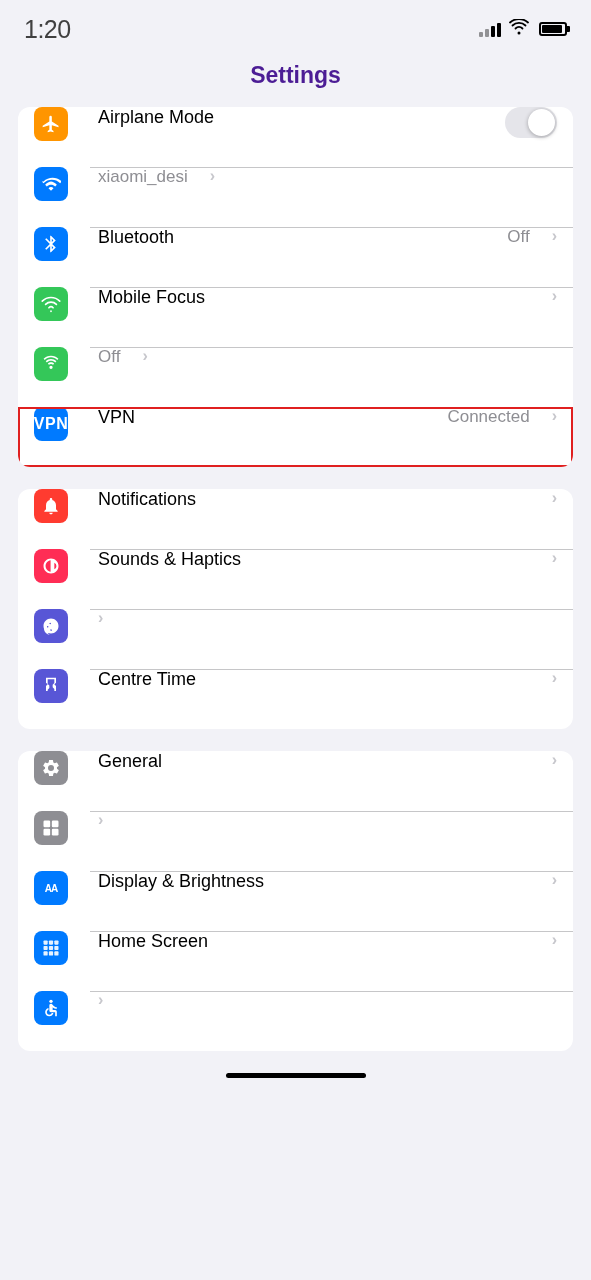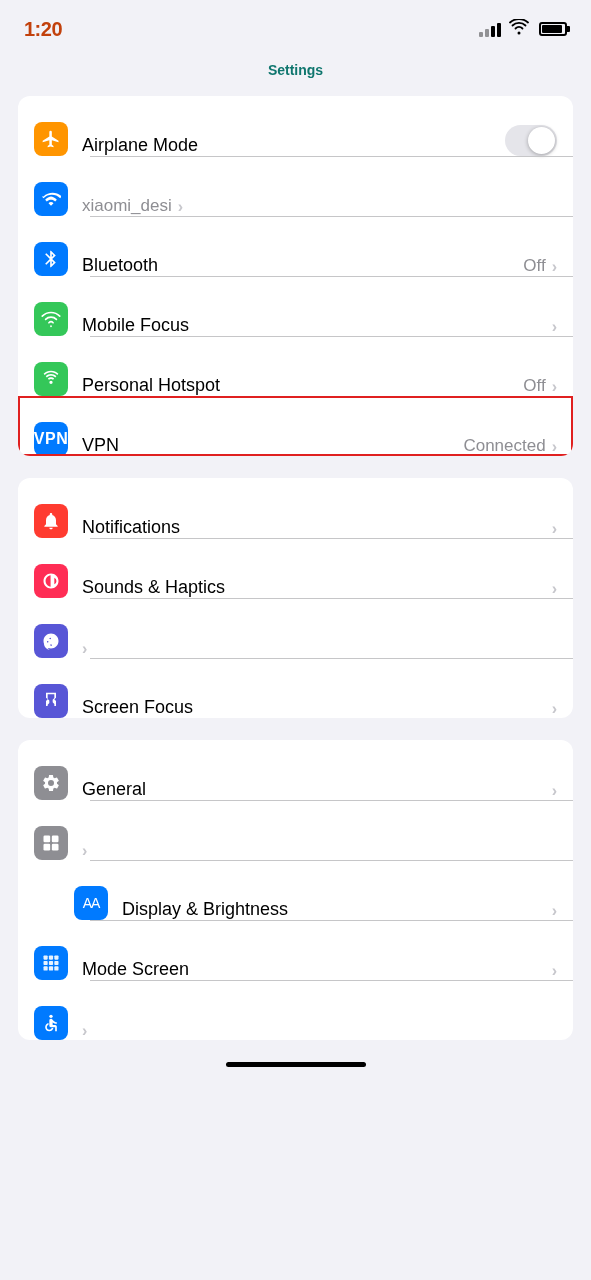--- a/index.html
+++ b/index.html
@@ -15,23 +15,23 @@
 
     
     .status-bar {
       display: flex;
       justify-content: space-between;
       align-items: center;
       padding: 14px 24px 8px 24px;
       height: 52px;
     }
     .status-time {
-      font-size: 20px;
-      font-weight: 700;
-      color: #c2410c;
+      font-size: 25px;
+      font-weight: 400;
+      color: #404040;
       letter-spacing: -0.5px;
     }
     .status-icons {
       display: flex;
       align-items: center;
       gap: 8px;
     }
     .signal-bars {
       display: flex;
       align-items: flex-end;
@@ -68,42 +68,43 @@
       top: 1px;
       bottom: 1px;
       width: 85%;
       background: #000;
       border-radius: 1px;
     }
 
     
     .page-title {
       text-align: center;
-      font-size: 14px;
+      font-size: 23px;
       font-weight: 700;
-      color: #0f766e;
+      color: #4c1d95;
       padding: 10px 0 18px 0;
     }
 
     
     .section-group {
       background: #fff;
       border-radius: 12px;
       margin: 0 18px 22px 18px;
       overflow: hidden;
     }
 
     
     .setting-row {
       display: flex;
-      align-items: flex-end;
+      align-items: flex-start;
       padding: 0 16px;
       height: 60px;
       position: relative;
       cursor: pointer;
+      gap: 16px;
     }
     .setting-row:not(:last-child)::after {
       content: '';
       position: absolute;
       bottom: 0;
       left: 72px;
       right: 0;
       height: 0.5px;
       background: #c6c6c8;
     }
@@ -149,21 +150,20 @@
       font-size: 18px;
       font-weight: 400;
       color: #000;
       flex: 1;
     }
 
     .setting-value {
       font-size: 17px;
       color: #8e8e93;
       margin-right: 6px;
-      margin-top: 28px;
     }
 
     .chevron {
       color: #c7c7cc;
       font-size: 16px;
       font-weight: 600;
     }
 
     
     .toggle-switch {
@@ -275,21 +275,20 @@
     <span class="setting-label">Mobile Focus</span>
     <span class="chevron">›</span>
   </div>
 
   <div class="setting-row">
     <div class="setting-icon bg-green2">
       <svg viewBox="0 0 24 24">
           <path d="M12 2C8.5 2 5.4 3.4 3.1 5.7l1.4 1.4C6.5 5.1 9.1 4 12 4s5.5 1.1 7.5 3.1l1.4-1.4C18.6 3.4 15.5 2 12 2zm0 4c-2.5 0-4.7 1-6.3 2.7l1.4 1.4C8.2 8.8 10 8 12 8s3.8.8 5.1 2.1l1.4-1.4C16.7 7 14.5 6 12 6zm0 4c-1.5 0-2.8.6-3.8 1.6L9.6 13c.7-.7 1.5-1 2.4-1s1.7.3 2.4 1l1.4-1.4C14.8 10.6 13.5 10 12 10zm0 4a2 2 0 1 0 0 4 2 2 0 0 0 0-4z"></path>
         </svg>
     </div>
-    <span class="setting-label">Personal Hotspot</span>
     <span class="setting-value">Off</span>
     <span class="chevron">›</span>
   </div>
 
   <div class="setting-row vpn-row">
     <div class="setting-icon bg-blue2" style="font-size:0;">
       <span class="vpn-label">VPN</span>
     </div>
     <span class="setting-label">VPN</span>
     <span class="setting-value">Connected</span>
@@ -328,21 +327,21 @@
     </div>
     <span class="chevron">›</span>
   </div>
 
   <div class="setting-row">
     <div class="setting-icon bg-purple2">
       <svg viewBox="0 0 24 24">
           <path d="M6 2v6l2 2-2 2v6h12v-6l-2-2 2-2V2H6zm10 14.5V18H8v-1.5l2-2v-3l-2-2V4h8v4.5l-2 2v3l2 2z"></path>
         </svg>
     </div>
-    <span class="setting-label">Screen Focus</span>
+    <span class="setting-label">Centre Time</span>
     <span class="chevron">›</span>
   </div>
 
 </div>
 
 <div class="section-group">
 
   <div class="setting-row">
     <div class="setting-icon bg-gray">
       <svg viewBox="0 0 24 24">
@@ -359,40 +358,40 @@
           <rect x="3" y="3" width="8" height="8" rx="1.5" fill="#fff"></rect>
           <rect x="13" y="3" width="8" height="8" rx="1.5" fill="#fff"></rect>
           <rect x="3" y="13" width="8" height="8" rx="1.5" fill="#fff"></rect>
           <rect x="13" y="13" width="8" height="8" rx="1.5" fill="#fff"></rect>
         </svg>
     </div>
     <span class="chevron">›</span>
   </div>
 
   <div class="setting-row">
-    <div class="setting-icon bg-blue2" style="font-size:14px; font-weight:400; color:#fff; letter-spacing:-1px;margin-left:40px;">AA</div>
+    <div class="setting-icon bg-blue2" style="font-size:10px; font-weight:700; color:#fff; letter-spacing:-1px;">AA</div>
     <span class="setting-label">Display &amp; Brightness</span>
     <span class="chevron">›</span>
   </div>
 
   <div class="setting-row">
     <div class="setting-icon bg-blue2">
       <svg viewBox="0 0 24 24">
         <rect x="3" y="3" width="5" height="5" rx="1" fill="#fff" opacity="0.9"></rect>
         <rect x="9.5" y="3" width="5" height="5" rx="1" fill="#fff" opacity="0.9"></rect>
         <rect x="16" y="3" width="5" height="5" rx="1" fill="#fff" opacity="0.9"></rect>
         <rect x="3" y="9.5" width="5" height="5" rx="1" fill="#fff" opacity="0.9"></rect>
         <rect x="9.5" y="9.5" width="5" height="5" rx="1" fill="#fff" opacity="0.9"></rect>
         <rect x="16" y="9.5" width="5" height="5" rx="1" fill="#fff" opacity="0.9"></rect>
         <rect x="3" y="16" width="5" height="5" rx="1" fill="#fff" opacity="0.9"></rect>
         <rect x="9.5" y="16" width="5" height="5" rx="1" fill="#fff" opacity="0.9"></rect>
         <rect x="16" y="16" width="5" height="5" rx="1" fill="#fff" opacity="0.9"></rect>
       </svg>
     </div>
-    <span class="setting-label">Mode Screen</span>
+    <span class="setting-label">Home Screen</span>
     <span class="chevron">›</span>
   </div>
 
   <div class="setting-row">
     <div class="setting-icon bg-blue2">
       <svg viewBox="0 0 24 24">
           <circle cx="12" cy="4" r="2" fill="#fff"></circle>
           <path d="M19 13v-2c-1.54.02-3.09-.75-4.07-1.83l-1.29-1.43c-.17-.19-.38-.34-.61-.45-.01 0-.01-.01-.02-.01H13c-.35-.2-.75-.3-1.19-.26C10.76 7.11 10 8.04 10 9.09V15c0 1.1.9 2 2 2h5v5h2v-5.5c0-1.1-.9-2-2-2h-3v-3.45c1.29 1.07 3.25 1.94 5 1.95zm-6.17 5c-.41 1.16-1.52 2-2.83 2-1.66 0-3-1.34-3-3 0-1.31.84-2.41 2-2.83V12.1c-2.28.46-4 2.48-4 4.9 0 2.76 2.24 5 5 5 2.42 0 4.44-1.72 4.9-4h-2.07z" fill="#fff"></path>
         </svg>
     </div>

